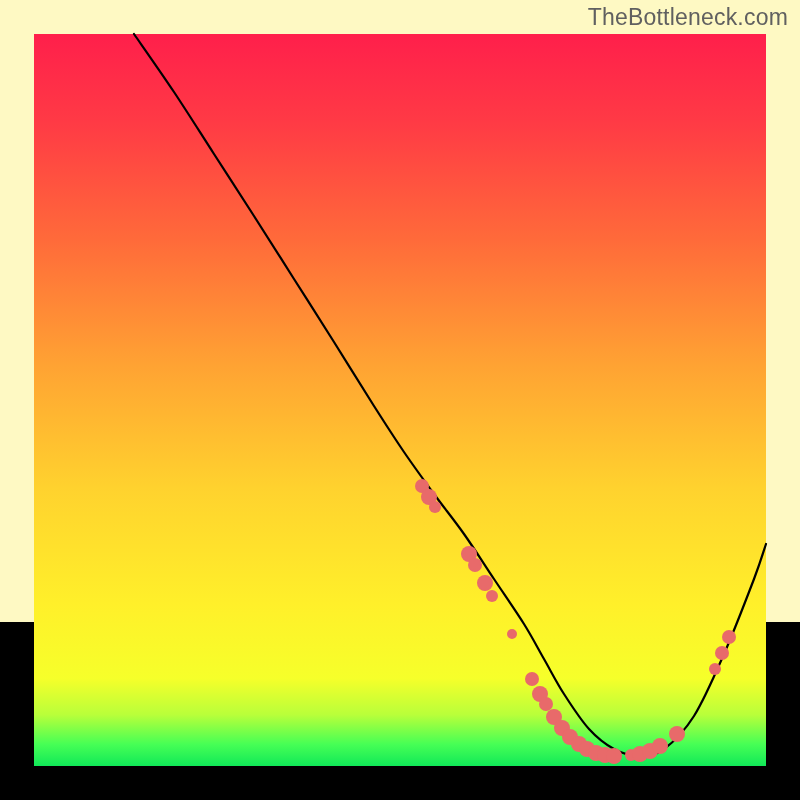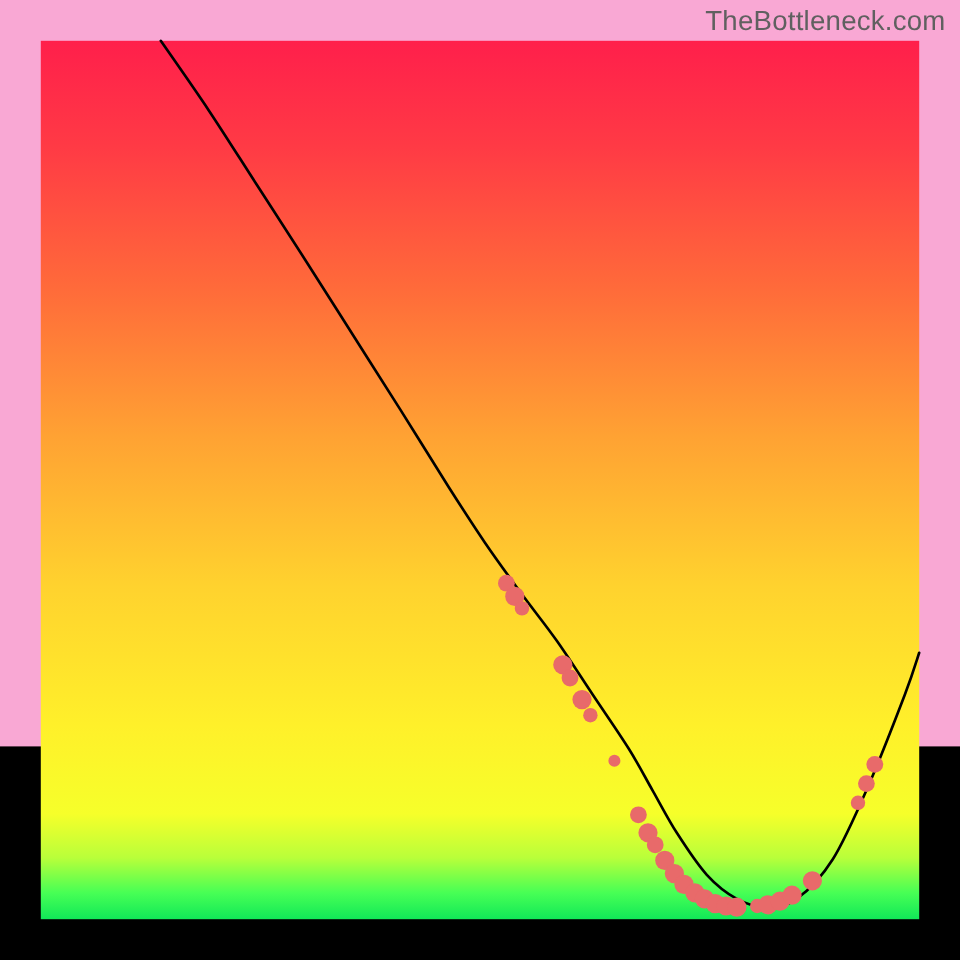--- a/index.html
+++ b/index.html
@@ -10,21 +10,21 @@
     background: #000;
     overflow: hidden;
     font-family: Arial, Helvetica, sans-serif;
   }
   .frame {
     position: absolute;
     left: 0;
     top: 0;
     width: 800px;
     height: 622px;
-    background: #f9a8d4;
+    background: #fef9c3;
   }
   .plot-area {
     position: absolute;
     left: 34px;
     top: 34px;
     width: 732px;
     height: 732px;
     
     background: linear-gradient(
       to bottom,

